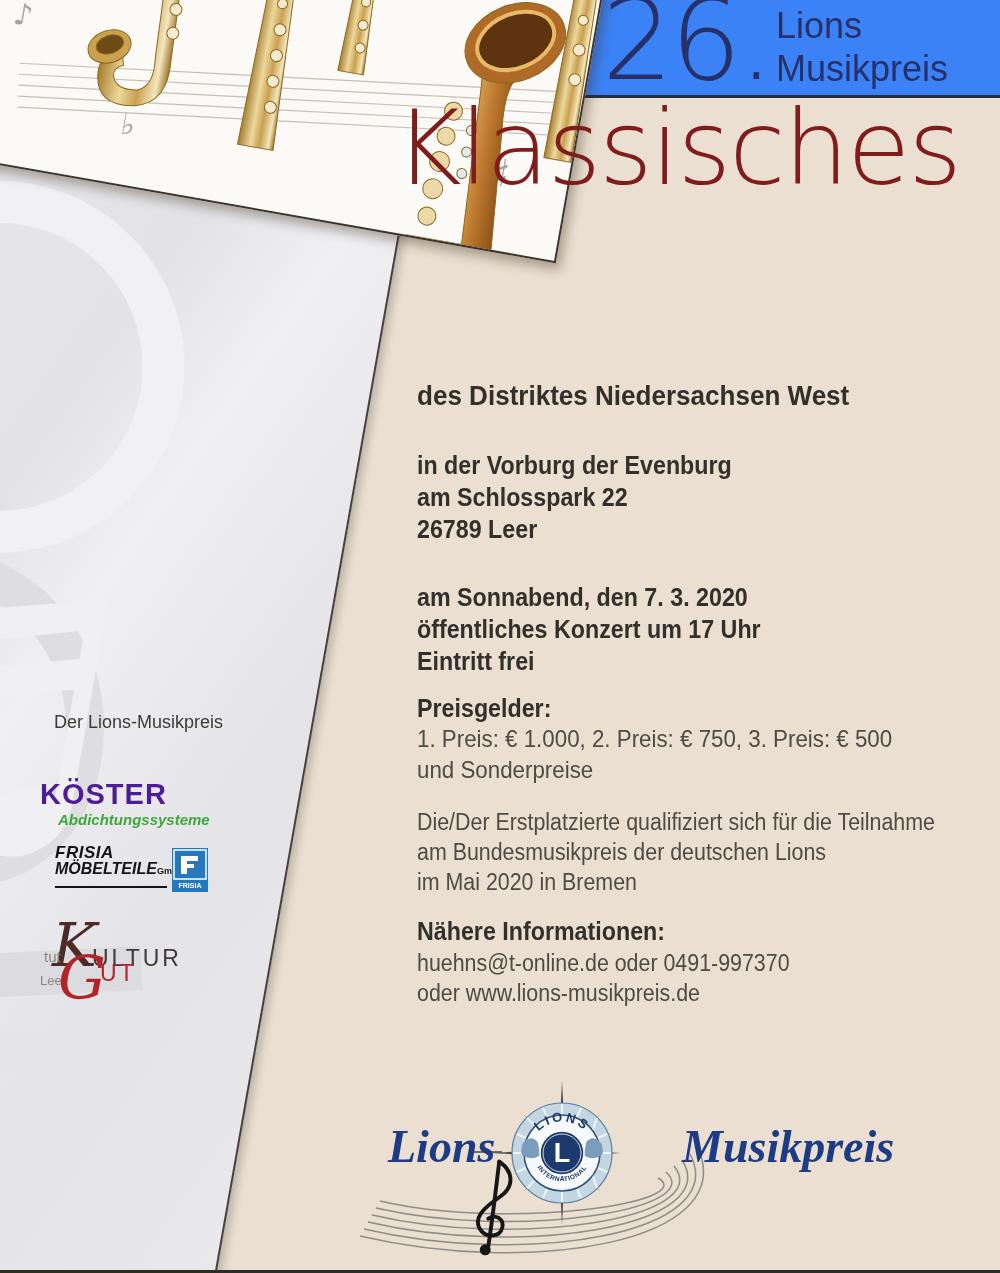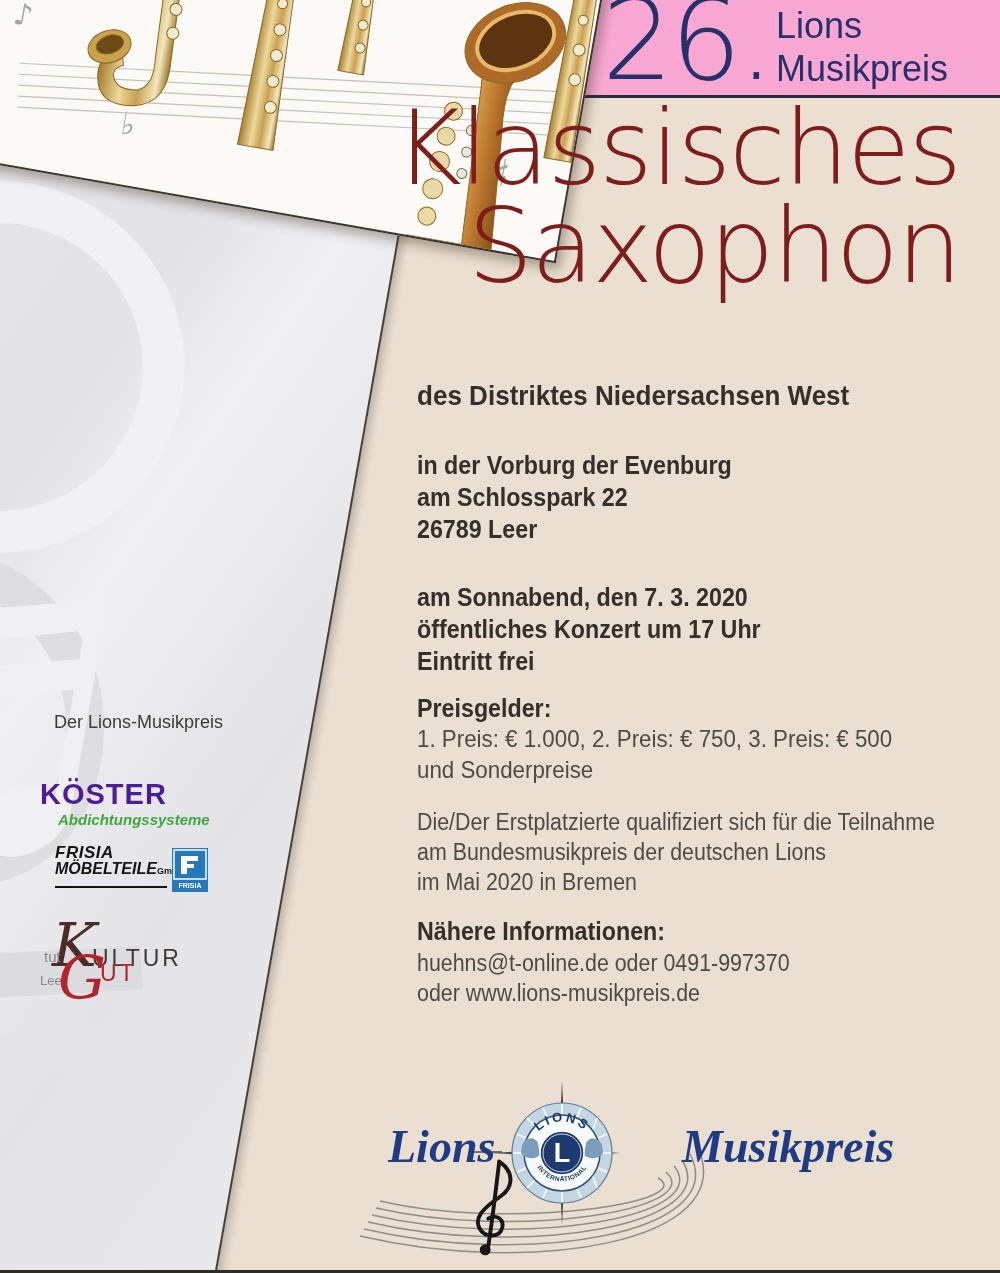--- a/index.html
+++ b/index.html
@@ -12,21 +12,21 @@
     background:linear-gradient(115deg,#e9e9ec 0%,#e3e3e6 38%,#f0f0f3 50%,#e4e4e8 72%,#eaeaed 100%);
     border-right:2px solid #45403b;box-shadow:4px 0 10px rgba(0,0,0,.22);}
   .wm-glyph{position:absolute;color:#dcdce0;line-height:1;user-select:none;}
   .wm-1{left:-60px;top:80px;font-size:430px;color:#e0e0e4;}
   .wm-2{left:30px;top:470px;font-size:500px;color:#f0f0f3;}
   .wm-3{left:90px;top:930px;font-size:360px;color:#d9d9de;}
   .wm-svg{position:absolute;left:0;top:0;}
 
   
   .blue-band{position:absolute;left:540px;top:0;width:460px;height:95px;
-    background:#f9a8d4;border-bottom:3px solid #272c40;z-index:2;}
+    background:#3b82f6;border-bottom:3px solid #272c40;z-index:2;}
   .band-num{position:absolute;left:62px;top:-16px;font-size:112px;font-weight:200;
     font-family:"DejaVu Sans","Liberation Sans",sans-serif;color:#273069;line-height:1;letter-spacing:-3px;}
   .band-lines{position:absolute;left:236px;top:4px;font-size:36px;font-weight:300;
     color:#273069;line-height:43px;letter-spacing:0;}
 
   
   .photo{position:absolute;left:-162px;top:-170px;width:780px;height:300px;
     transform:rotate(10deg);transform-origin:0 0;z-index:3;overflow:hidden;
     background:#fcfaf6;border-right:2px solid #3a352e;border-bottom:2px solid #3a352e;
     box-shadow:5px 6px 12px rgba(60,45,25,.38);}
@@ -213,21 +213,20 @@
             <circle cx="550" cy="78" r="4.5"></circle>
             <circle cx="551" cy="101" r="5"></circle>
             <circle cx="552" cy="124" r="5"></circle>
           </g>
       </g>
     </svg>
   </div>
 
   <div class="title">
     <div>Klassisches</div>
-    <div>Saxophon</div>
   </div>
 
   <div class="tcol subtitle">des Distriktes Niedersachsen West</div>
 
   <div class="tcol venue">
     <div>in der Vorburg der Evenburg</div>
     <div>am Schlosspark 22</div>
     <div>26789 Leer</div>
   </div>
 

